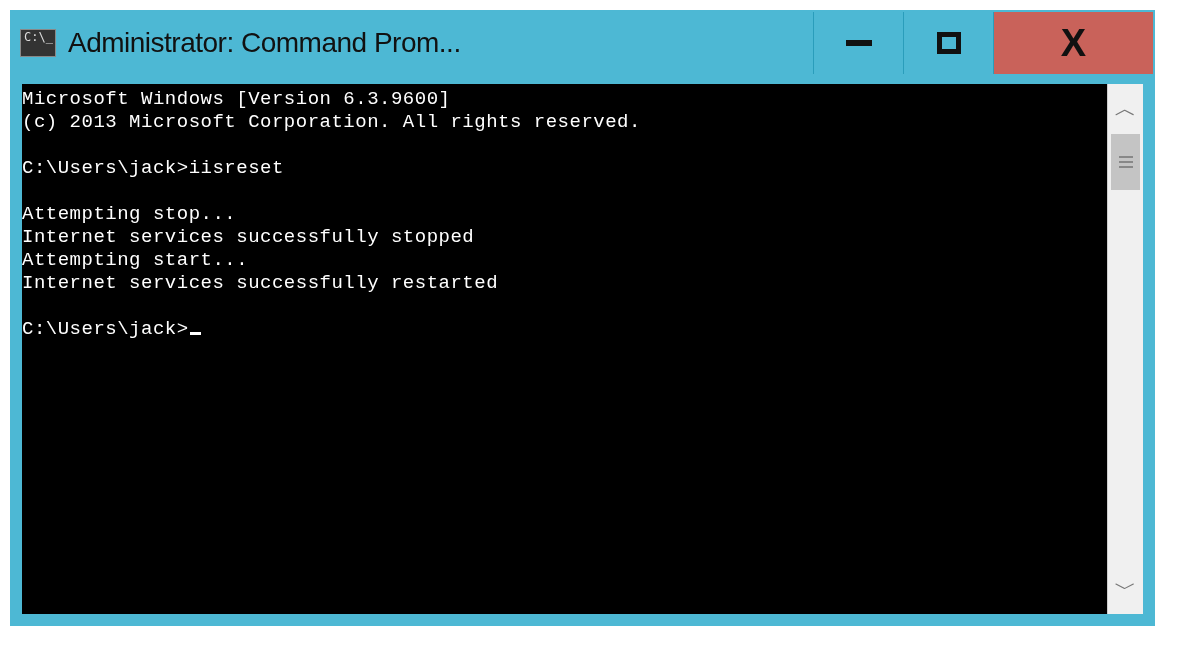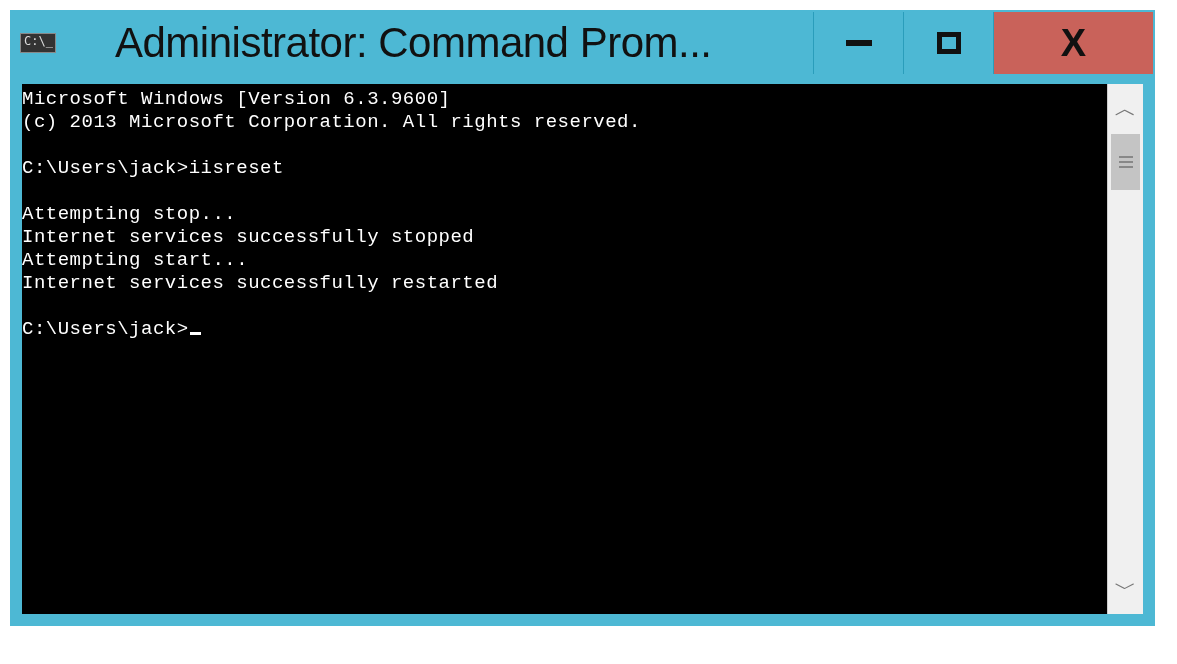--- a/index.html
+++ b/index.html
@@ -18,46 +18,45 @@
       background: #4db8d4;
     }
     .titlebar {
       display: flex;
       align-items: center;
       height: 62px;
       background: #4db8d4;
     }
     .app-icon {
       width: 36px;
-      height: 20px;
+      height: 28px;
       background: #333;
       margin-left: 8px;
       margin-right: 12px;
       position: relative;
       border: 1px solid #888;
     }
     .app-icon-text {
       position: absolute;
       top: 1px;
       left: 3px;
       color: #ddd;
       font-family: monospace;
       font-size: 12px;
       line-height: 1;
     }
     .title-text {
       flex: 1;
       font-family: "Segoe UI Light", "Segoe UI", Arial, sans-serif;
-      font-size: 42px;
+      font-size: 28px;
       font-weight: 300;
       color: #111;
       white-space: nowrap;
       overflow: hidden;
       letter-spacing: -0.5px;
-      margin-left: 47px;
     }
     .window-controls {
       display: flex;
       height: 100%;
       align-self: stretch;
     }
     .win-btn {
       width: 90px;
       display: flex;
       align-items: center;

